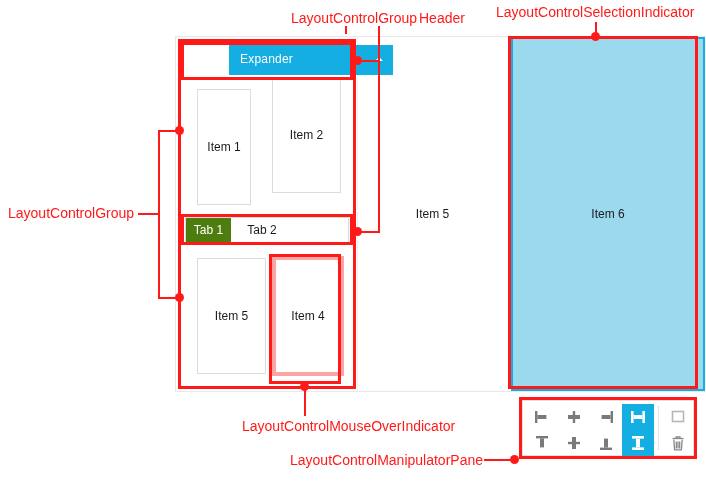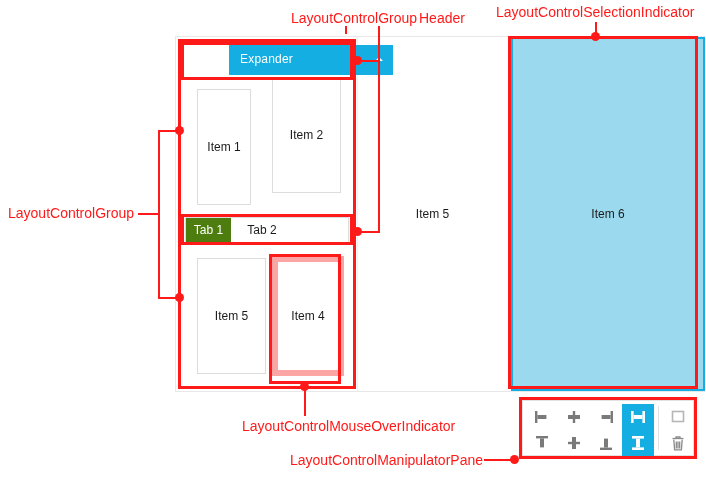--- a/index.html
+++ b/index.html
@@ -75,21 +75,21 @@
   
   .item6{
     position:absolute;left:335px;top:0px;width:194px;height:354px;
     background:#9BD9EF;
     border:2px solid #15AEE2;
     box-sizing:border-box;
   }
   .item6 .item-label{color:#1b1b1b;text-align:center;}
 
   
-  .item4-hover{border:6px solid #fca5a5;}
+  .item4-hover{border:4px solid #fca5a5;}
 
   
   .manip{
     position:absolute;left:522px;top:400px;width:172px;height:56px;
     background:#ffffff;border:1px solid #e2e2e2;box-sizing:border-box;
   }
   .manip-grid{
     position:absolute;left:3px;top:3px;
     display:grid;grid-template-columns:repeat(4,32px);
     grid-template-rows:26px 26px;

